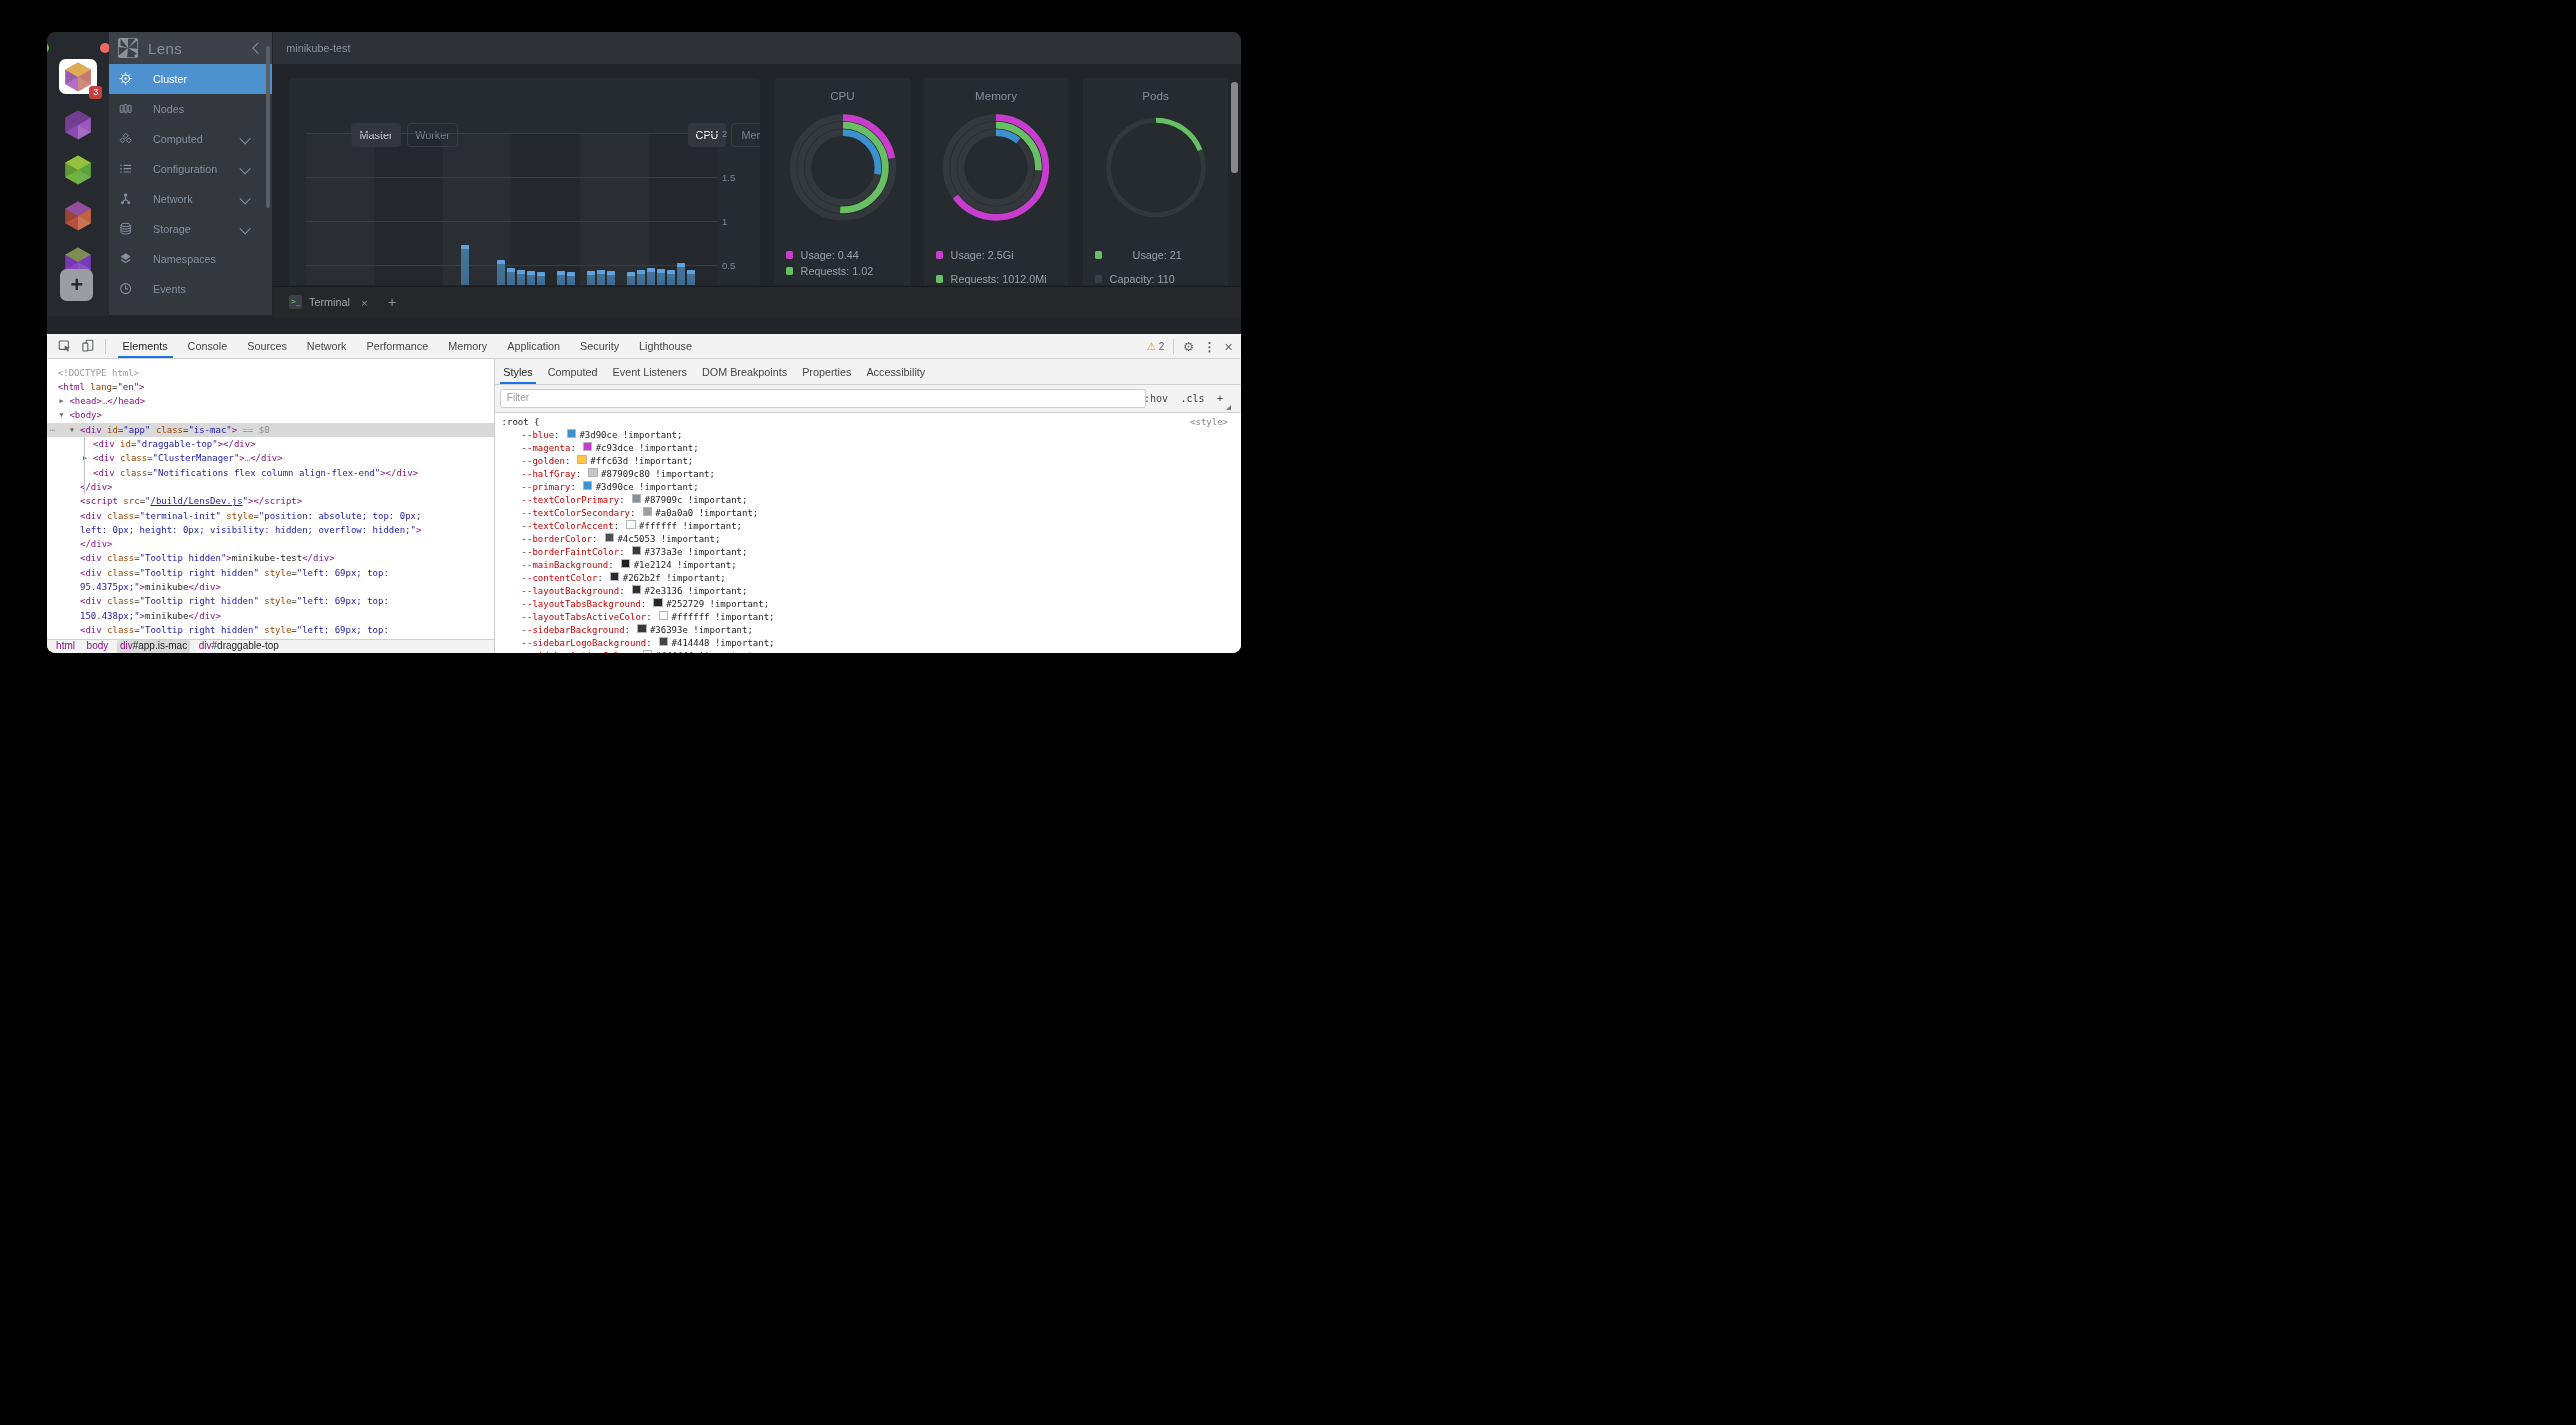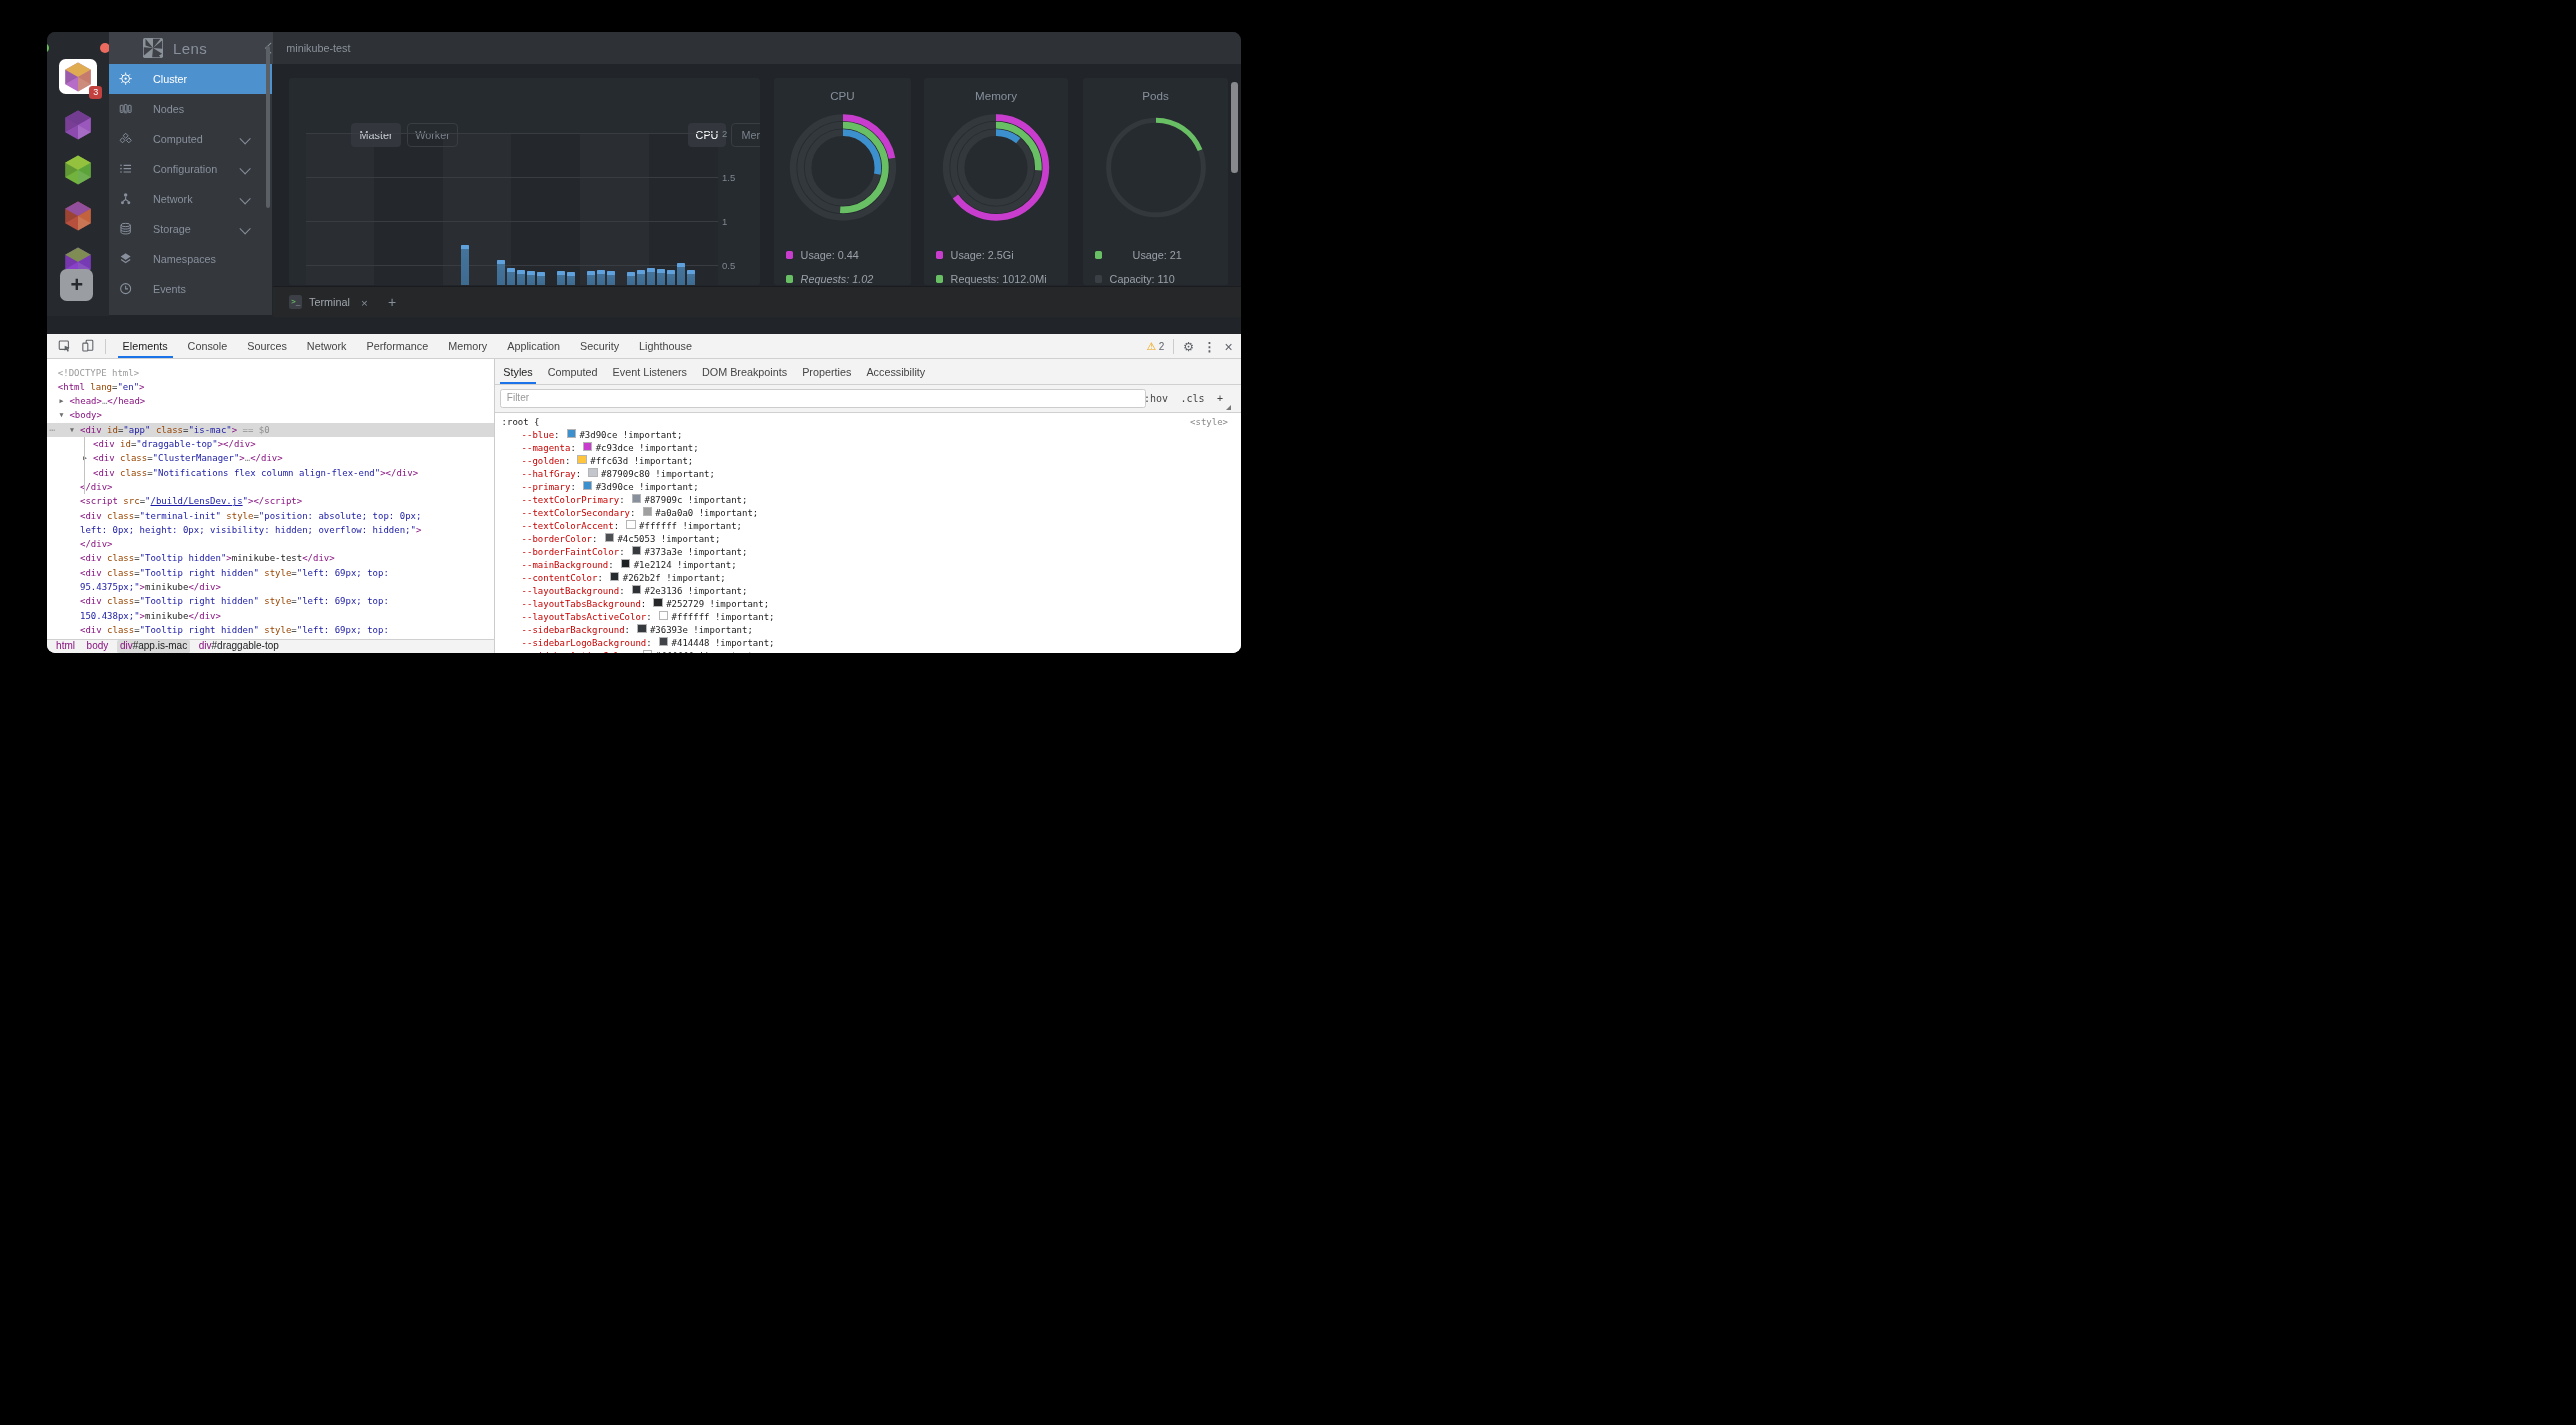--- a/index.html
+++ b/index.html
@@ -10,22 +10,22 @@
   
   #rail{position:absolute;left:0;top:0;width:62px;height:284px;background:#26292e;}
   .tl{position:absolute;width:10px;height:10px;border-radius:50%;top:10.8px;}
   .hexwrap{position:absolute;left:11.6px;width:38px;height:35px;display:flex;align-items:center;justify-content:center;}
   .hexwhite{background:#fff;border-radius:6.6px;}
   .badge{position:absolute;right:-5.8px;bottom:-5px;background:#c3423f;color:#fff;font-size:9px;
          padding:0.8px 4.1px;border-radius:3.3px;line-height:11.6px;}
   #add-cluster{position:absolute;left:13.3px;width:33px;height:32px;background:#9a9da1;border-radius:6.6px;
          color:#26292e;font-size:21.6px;display:flex;align-items:center;justify-content:center;font-weight:bold;}
   
-  #lens-header{position:absolute;left:62px;top:0;width:151px;height:32px;background:#3e4147;
-      display:flex;align-items:center;padding-left:25px;}
+  #lens-header{position:absolute;left:62px;top:0;width:163px;height:32px;background:#3e4147;
+      display:flex;align-items:center;}
   #lens-title{color:#87909c;font-size:15px;margin-left:10px;letter-spacing:0.4px;}
   .chev{display:inline-block;width:6.6px;height:6.6px;border-left:1.7px solid #87909c;border-bottom:1.7px solid #87909c;}
   #collapse{position:absolute;right:10px;transform:rotate(45deg);}
   #sidebar{position:absolute;left:62px;top:32px;width:163px;height:251px;background:#34373c;}
   .menu-item{position:relative;height:30px;display:flex;align-items:center;color:#87909c;font-size:10.8px;}
   .menu-item.active{background:#4e91cf;color:#fff;}
   .menu-item .mi-icon{position:absolute;left:10px;width:13.3px;height:13.3px;}
   .menu-item .mi-label{position:absolute;left:44px;}
   .menu-item .mi-chev{position:absolute;right:23px;transform:rotate(-45deg);border-color:#87909c;}
   #sb-scroll{position:absolute;left:219px;top:14px;width:4.1px;height:162px;background:#5b6066;border-radius:2.5px;}
@@ -374,21 +374,21 @@
               <circle cx="68" cy="68" r="51" fill="none" stroke="#33383d" stroke-width="8"></circle>
               <circle cx="68" cy="68" r="51" fill="none" stroke="#69bf64" stroke-width="8" stroke-dasharray="163.4 320.4" transform="rotate(-90 68 68)"></circle>
               <circle cx="68" cy="68" r="42" fill="none" stroke="#33383d" stroke-width="8"></circle>
               <circle cx="68" cy="68" r="42" fill="none" stroke="#3d90ce" stroke-width="8" stroke-dasharray="73.9 263.9" transform="rotate(-90 68 68)"></circle>
             </svg>
           </div>
           <div class="legend-row" style="top: 171px;">
             <span class="legend-swatch" style="background: rgb(201, 61, 206);"></span>
             <span class="legend-label">Usage: 0.44</span>
           </div>
-          <div class="legend-row" style="top: 195px; font-style: italic;">
+          <div class="legend-row" style="top: 187px;">
             <span class="legend-swatch" style="background: rgb(105, 191, 100);"></span>
             <span class="legend-label">Requests: 1.02</span>
           </div>
         </div>
         <div class="card" style="left: 877px; width: 144px;">
           <div class="card-title">Memory</div>
           <div class="donut">
             <svg width="113" height="113" viewBox="0 0 136 136">
               <circle cx="68" cy="68" r="60" fill="none" stroke="#33383d" stroke-width="8"></circle>
               <circle cx="68" cy="68" r="60" fill="none" stroke="#c93dce" stroke-width="8" stroke-dasharray="245.0 377.0" transform="rotate(-90 68 68)"></circle>

